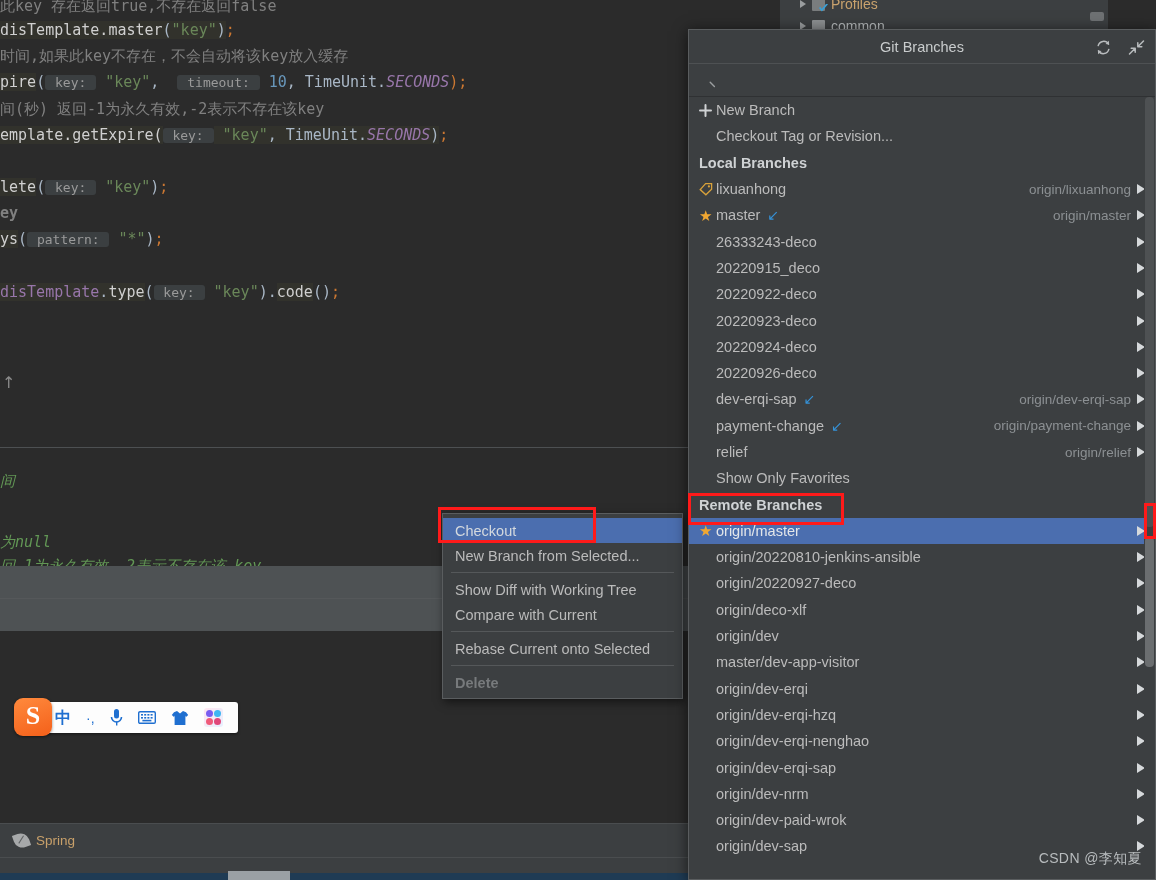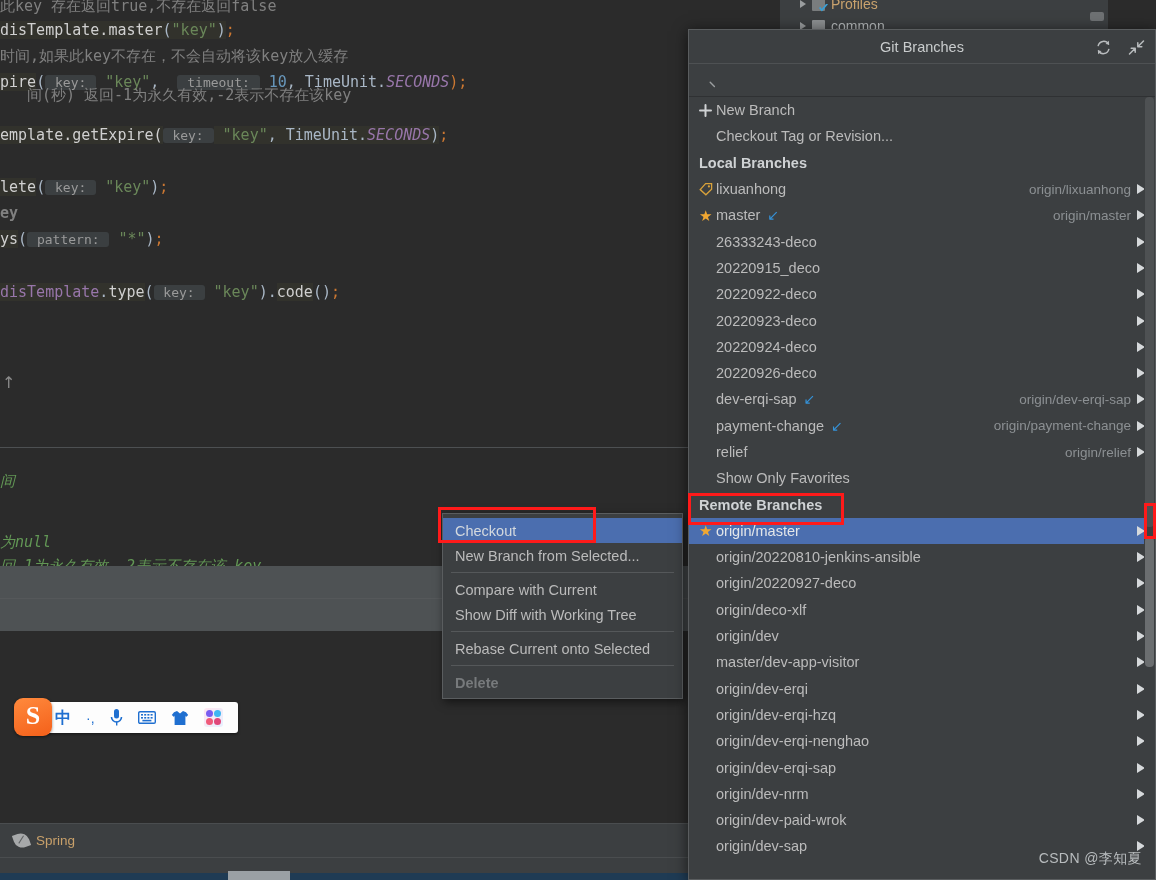--- a/index.html
+++ b/index.html
@@ -262,21 +262,21 @@
 <div id="root">
 
   <div class="ide-bg"></div>
 
   <div class="editor">
     <div id="code-lines-host">
         <div class="code-line" style="top: -2px;"><span class="c-comment">此key 存在返回true,不存在返回false</span></div>
         <div class="code-line" style="top: 22px;"><span class="c-method hl">disTemplate</span><span class="c-method hl">.</span><span class="c-method hl">master</span><span class="c-plain hl">(</span><span class="c-string hl">"key"</span><span class="c-plain hl">)</span><span class="c-punc">;</span></div>
         <div class="code-line" style="top: 48px;"><span class="c-comment">时间,如果此key不存在，不会自动将该key放入缓存</span></div>
         <div class="code-line" style="top: 74px;"><span class="c-method hl">pire</span><span class="c-plain">(</span><span class="param-hint"> key: </span><span class="c-string"> "key"</span><span class="c-plain">,  </span><span class="param-hint"> timeout: </span><span class="c-plain"> </span><span class="c-num">10</span><span class="c-plain">, </span><span class="c-plain">TimeUnit.</span><span class="c-const">SECONDS</span><span class="c-punc">);</span></div>
-        <div class="code-line" style="top: 87px; padding-left: 27px;"><span class="c-comment">间(秒) 返回-1为永久有效,-2表示不存在该key</span></div>
+        <div class="code-line" style="top: 101px;"><span class="c-comment">间(秒) 返回-1为永久有效,-2表示不存在该key</span></div>
         <div class="code-line" style="top: 127px;"><span class="c-method hl">emplate</span><span class="c-method hl">.getExpire(</span><span class="param-hint"> key: </span><span class="c-plain hl"> </span><span class="c-string hl">"key"</span><span class="c-plain hl">, </span><span class="c-plain hl">TimeUnit.</span><span class="c-const hl">SECONDS</span><span class="c-plain hl">)</span><span class="c-punc">;</span></div>
         <div class="code-line" style="top: 179px;"><span class="c-method hl">lete</span><span class="c-plain">(</span><span class="param-hint"> key: </span><span class="c-string"> "key"</span><span class="c-plain">)</span><span class="c-punc">;</span></div>
         <div class="code-line" style="top: 205px; font-weight: bold;"><span class="c-comment">ey</span></div>
         <div class="code-line" style="top: 231px;"><span class="c-method hl">ys</span><span class="c-plain">(</span><span class="param-hint"> pattern: </span><span class="c-string"> "*"</span><span class="c-plain">)</span><span class="c-punc">;</span></div>
         <div class="code-line" style="top: 284px;"><span class="c-field hl">disTemplate</span><span class="c-plain hl">.</span><span class="c-method hl">type</span><span class="c-plain">(</span><span class="param-hint"> key: </span><span class="c-string"> "key"</span><span class="c-plain">).</span><span class="c-method hl">code</span><span class="c-plain">()</span><span class="c-punc">;</span></div>
       </div>
     <div class="caret-up" style="left:2px; top:373px;">↑</div>
   </div>
 
   <div class="editor-lower"></div>
@@ -341,22 +341,22 @@
   </div>
   <div class="sogou-logo">
     <span>S</span>
   </div>
 
   <div class="ctx-menu">
     <div id="ctx-host">
         <div class="ctx-item selected">Checkout</div>
         <div class="ctx-item">New Branch from Selected...</div>
         <div class="ctx-sep"></div>
+        <div class="ctx-item">Show Diff with Working Tree</div>
         <div class="ctx-item">Compare with Current</div>
-        <div class="ctx-item">Show Diff with Working Tree</div>
         <div class="ctx-sep"></div>
         <div class="ctx-item">Rebase Current onto Selected</div>
         <div class="ctx-sep"></div>
         <div class="ctx-item disabled">Delete</div>
       </div>
   </div>
 
   <div class="proj-tree">
     <div class="proj-tree-row pt-row1">
       <span class="pt-arrow"></span>

